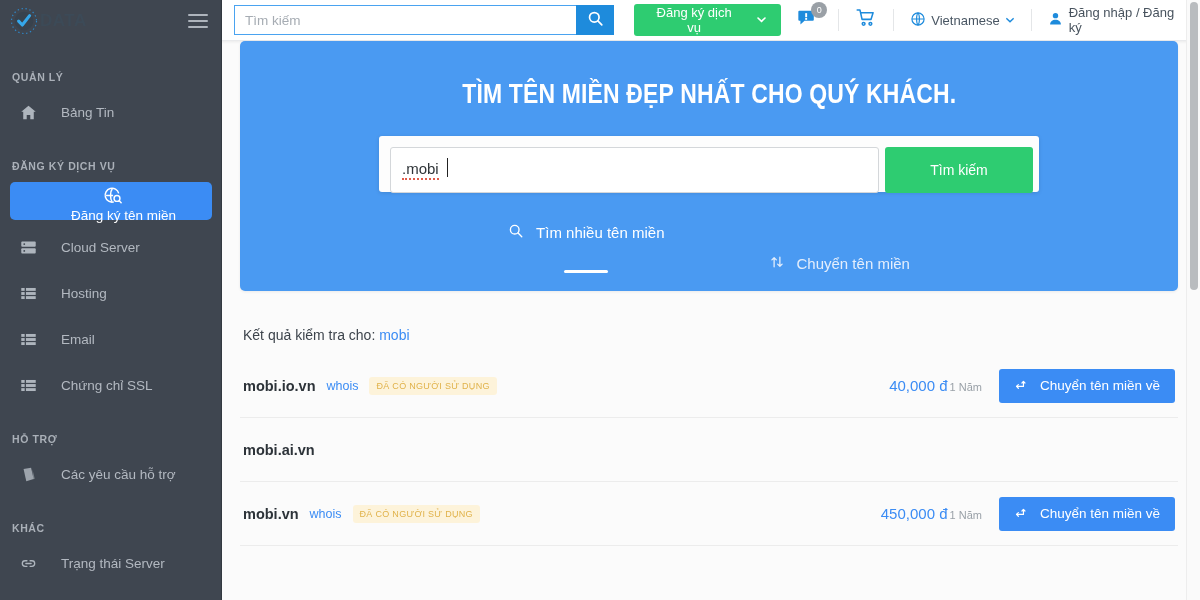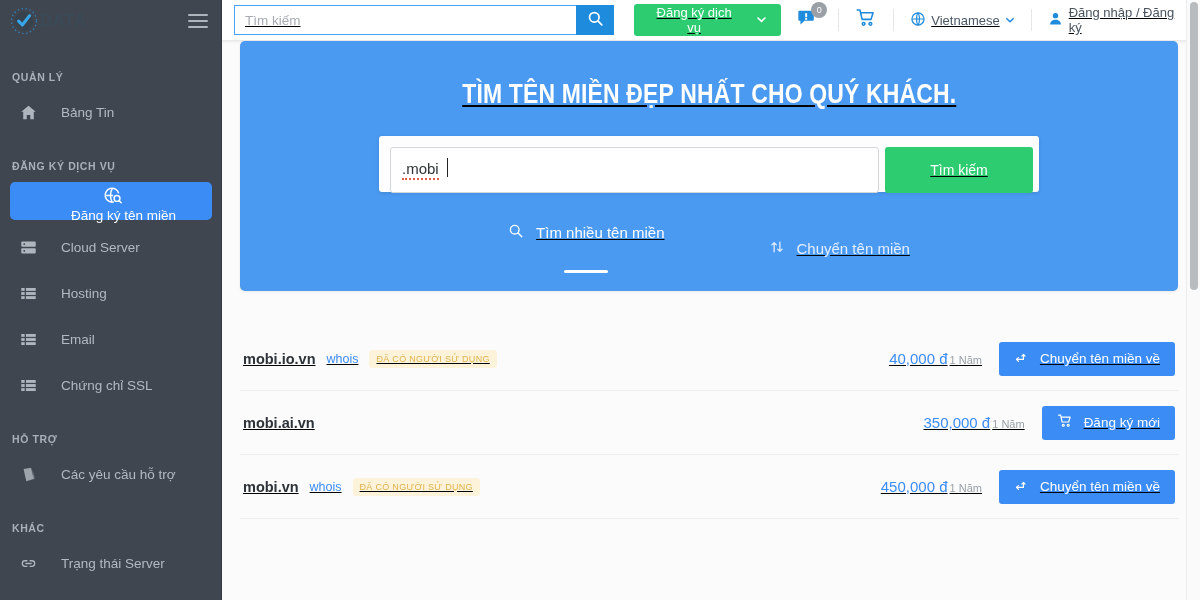--- a/index.html
+++ b/index.html
@@ -60,21 +60,21 @@
   .gap-n  { margin-top: 10px; }
   .gap-s  { margin-top: 8px; }
 
   
   .sidebar-edge {
     position: absolute; top: 0; right: 0; width: 1px; height: 600px;
     background: rgba(0,0,0,.18);
   }
 
   
-  .main { flex: 1; height: 600px; position: relative; background: #fbfbfb; overflow: hidden; text-decoration: underline; }
+  .main { flex: 1; height: 600px; position: relative; background: #fbfbfb; overflow: hidden; }
 
   .topbar {
     height: 41px; background: #ffffff;
     display: flex; align-items: center;
     padding: 0 10px 0 12px; gap: 0;
     border-bottom: 1px solid #e9eaec;
   }
   .search-wrap { display: flex; height: 30px; margin-left: 0; }
   .search-input {
     width: 342px; height: 30px;
@@ -173,21 +173,21 @@
     width: 1px; height: 19px; background: #222;
   }
   .hero-find-btn {
     width: 148px; height: 46px; margin-left: 6px;
     background: #2ecc71; color: #fff; border: none; border-radius: 3px;
     font-size: 14px; cursor: pointer;
     font-family: "Liberation Sans", sans-serif;
   }
   .hero-tabs {
     margin-top: 31px;
-    display: flex; gap: 104px; align-items: center;
+    display: flex; gap: 104px; align-items: flex-end;
   }
   .hero-tab {
     display: flex; align-items: center; gap: 12px;
     font-size: 15px; cursor: pointer;
     flex-direction: column;
   }
   .hero-tab-row { display: flex; align-items: center; gap: 12px; }
   .hero-tab .t-lbl { color: #e4eefc; }
   .hero-tab.active .t-lbl { color: #ffffff; }
   .tab-underline {
@@ -473,20 +473,24 @@
                   <path d="M13.6 4v11.4M10.8 12.6l2.8 2.8 2.8-2.8"></path>
                 </svg>
             </span>
             <span class="t-lbl">Chuyển tên miền</span>
           </div>
         </div>
       </div>
     </section>
 
     <section class="results">
+      <div class="result-head">
+        <span>Kết quả kiểm tra cho:</span>
+        <span class="q">mobi</span>
+      </div>
 
       <div class="res-row first">
         <div class="res-left">
           <span class="dom-name">mobi.io.vn</span>
           <span class="whois">whois</span>
           <span class="badge-taken">ĐÃ CÓ NGƯỜI SỬ DỤNG</span>
         </div>
         <div class="res-right">
           <span class="price">
             <span>40,000 đ</span><span class="per">1 Năm</span>
@@ -501,35 +505,20 @@
             </span>
             <span>Chuyển tên miền về</span>
           </button>
         </div>
       </div>
 
       <div class="res-row">
         <div class="res-left">
           <span class="dom-name">mobi.ai.vn</span>
         </div>
-        <div class="res-right">
-          <span class="price">
-            <span>350,000 đ</span><span class="per">1 Năm</span>
-          </span>
-          <button class="act-btn">
-            <span>
-              <svg width="16" height="16" viewBox="0 0 24 24" fill="none" stroke="#ffffff" stroke-width="1.8" stroke-linecap="round" stroke-linejoin="round">
-                  <path d="M2.4 3.2h3l2.3 10.3h9.8l2.2-7.3H6.3"></path>
-                  <circle cx="9.4" cy="18.4" r="1.5"></circle>
-                  <circle cx="16.8" cy="18.4" r="1.5"></circle>
-                </svg>
-            </span>
-            <span>Đăng ký mới</span>
-          </button>
-        </div>
       </div>
 
       <div class="res-row">
         <div class="res-left">
           <span class="dom-name">mobi.vn</span>
           <span class="whois">whois</span>
           <span class="badge-taken">ĐÃ CÓ NGƯỜI SỬ DỤNG</span>
         </div>
         <div class="res-right">
           <span class="price">

